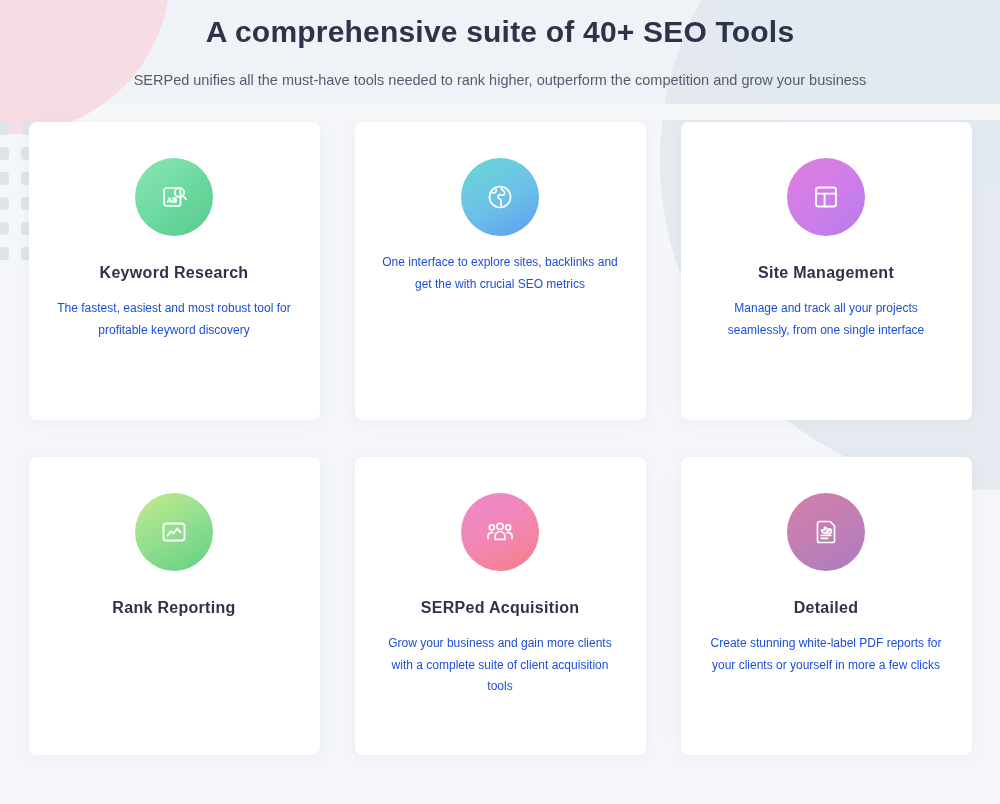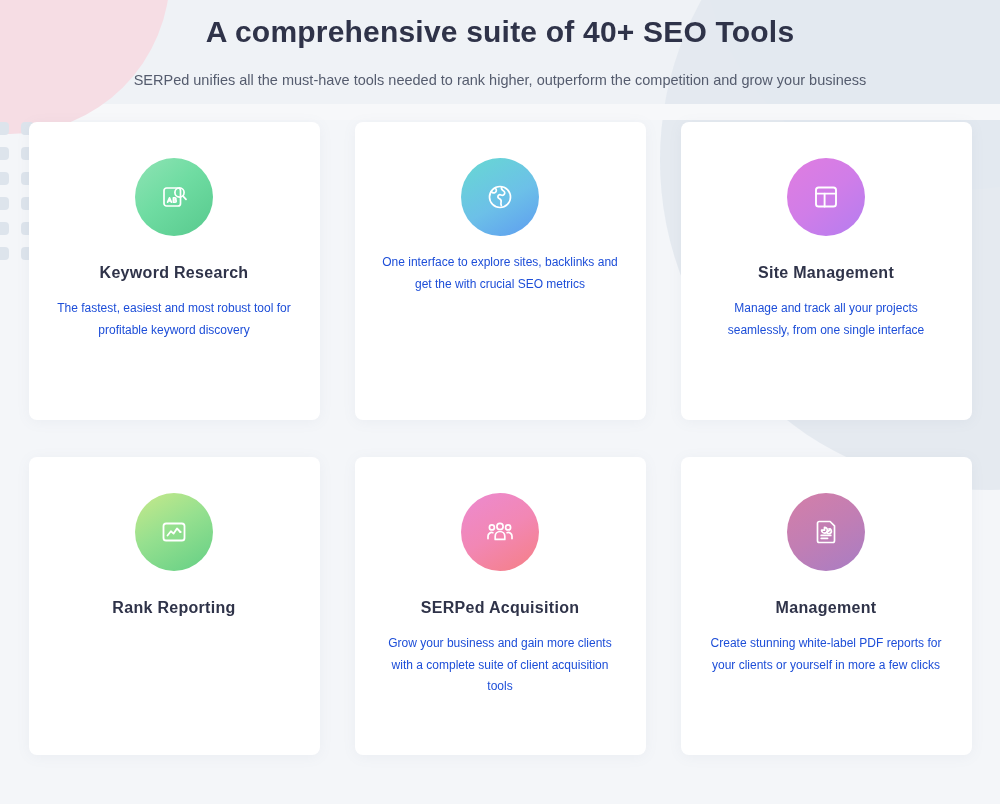--- a/index.html
+++ b/index.html
@@ -296,18 +296,18 @@
     <div class="card">
       <div class="icon-circle grad-5">
         <svg viewBox="0 0 32 32" fill="none" stroke="#ffffff" stroke-width="1.7" stroke-linecap="round" stroke-linejoin="round">
           <path d="M7.5 7.2A1.7 1.7 0 0 1 9.2 5.5h10.9l4.4 4.4v14.9a1.7 1.7 0 0 1-1.7 1.7H9.2a1.7 1.7 0 0 1-1.7-1.7z"></path>
           <path d="M11.6 14.2a2.9 2.9 0 1 0 2.9-2.9v2.9z"></path>
           <path d="M19 12.8a2.4 2.4 0 1 1-2.3 3.1"></path>
           <path d="M17.6 14.1l1 1 1.7-2"></path>
           <path d="M11.2 19.4h9.6M11.2 22.3h6.4"></path>
         </svg>
       </div>
-      <div class="card-title">Management</div>
+      <div class="card-title">Detailed</div>
       <div class="card-desc">Create stunning white-label PDF reports for your clients or yourself in more a few clicks</div>
     </div>
 
   </div>
 </div>
 
 </body></html>

